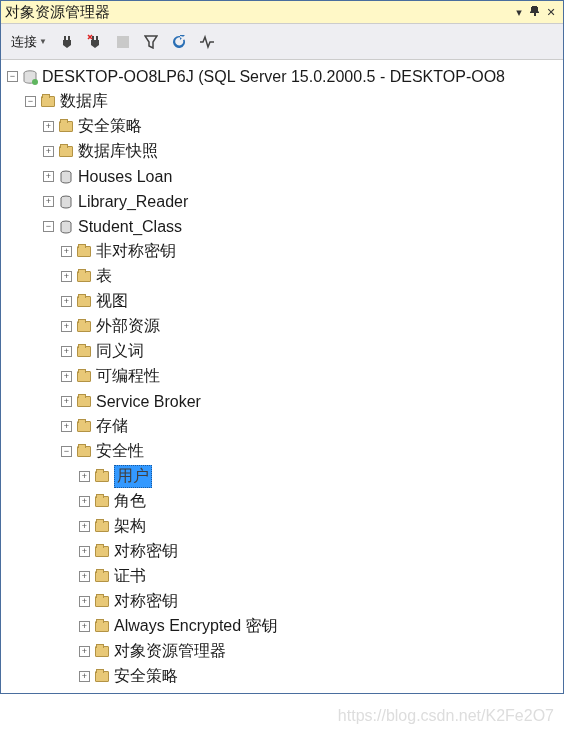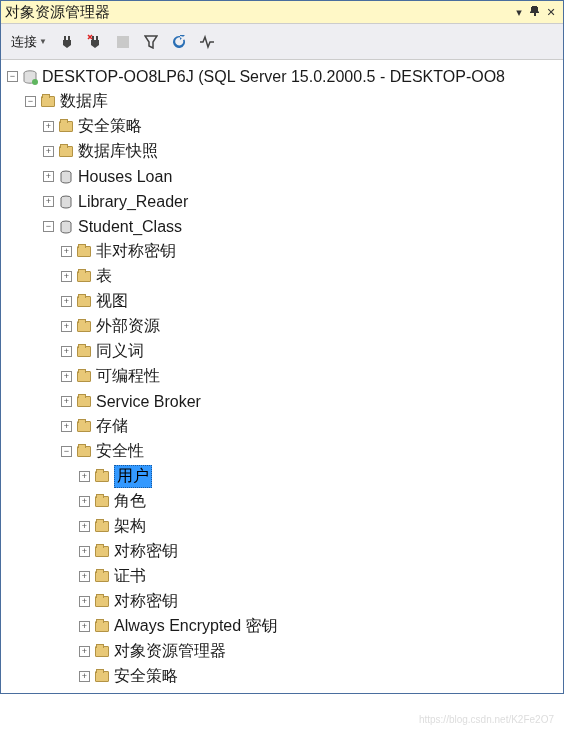--- a/index.html
+++ b/index.html
@@ -70,25 +70,25 @@
   width: 16px; height: 16px;
   display: inline-flex; align-items: center; justify-content: center;
   margin-right: 4px;
   font-size: 12px;
 }
 .folder { background: #e8c877; border: 1px solid #b39345; border-radius: 1px; width: 14px; height: 11px; position: relative; }
 .folder:before { content: ""; position: absolute; top:-3px; left:0; width:6px; height:3px; background:#e8c877; border:1px solid #b39345; border-bottom:none; }
 .dbsvg { display:block; }
 .server { color: #555; }
 .label { font-size: 16px; }
-.label.selected { background: #3399ff; color: #000000; padding: 0 2px; border: 1px dotted #1a5aa0; }
+.label.selected { background: #3399ff; color: #404040; padding: 0 2px; border: 1px dotted #1a5aa0; }
 .watermark {
   position: absolute;
   right: 10px; bottom: 6px;
-  color: #ddd; font-size: 10px;
+  color: #ddd; font-size: 16px;
 }
 .ind { display:inline-block; }
 </style>
 </head>
 <body>
 
 <div class="panel">
   <div class="titlebar">
     <span class="title">对象资源管理器</span>
     <span class="tbbtn">▾</span>

